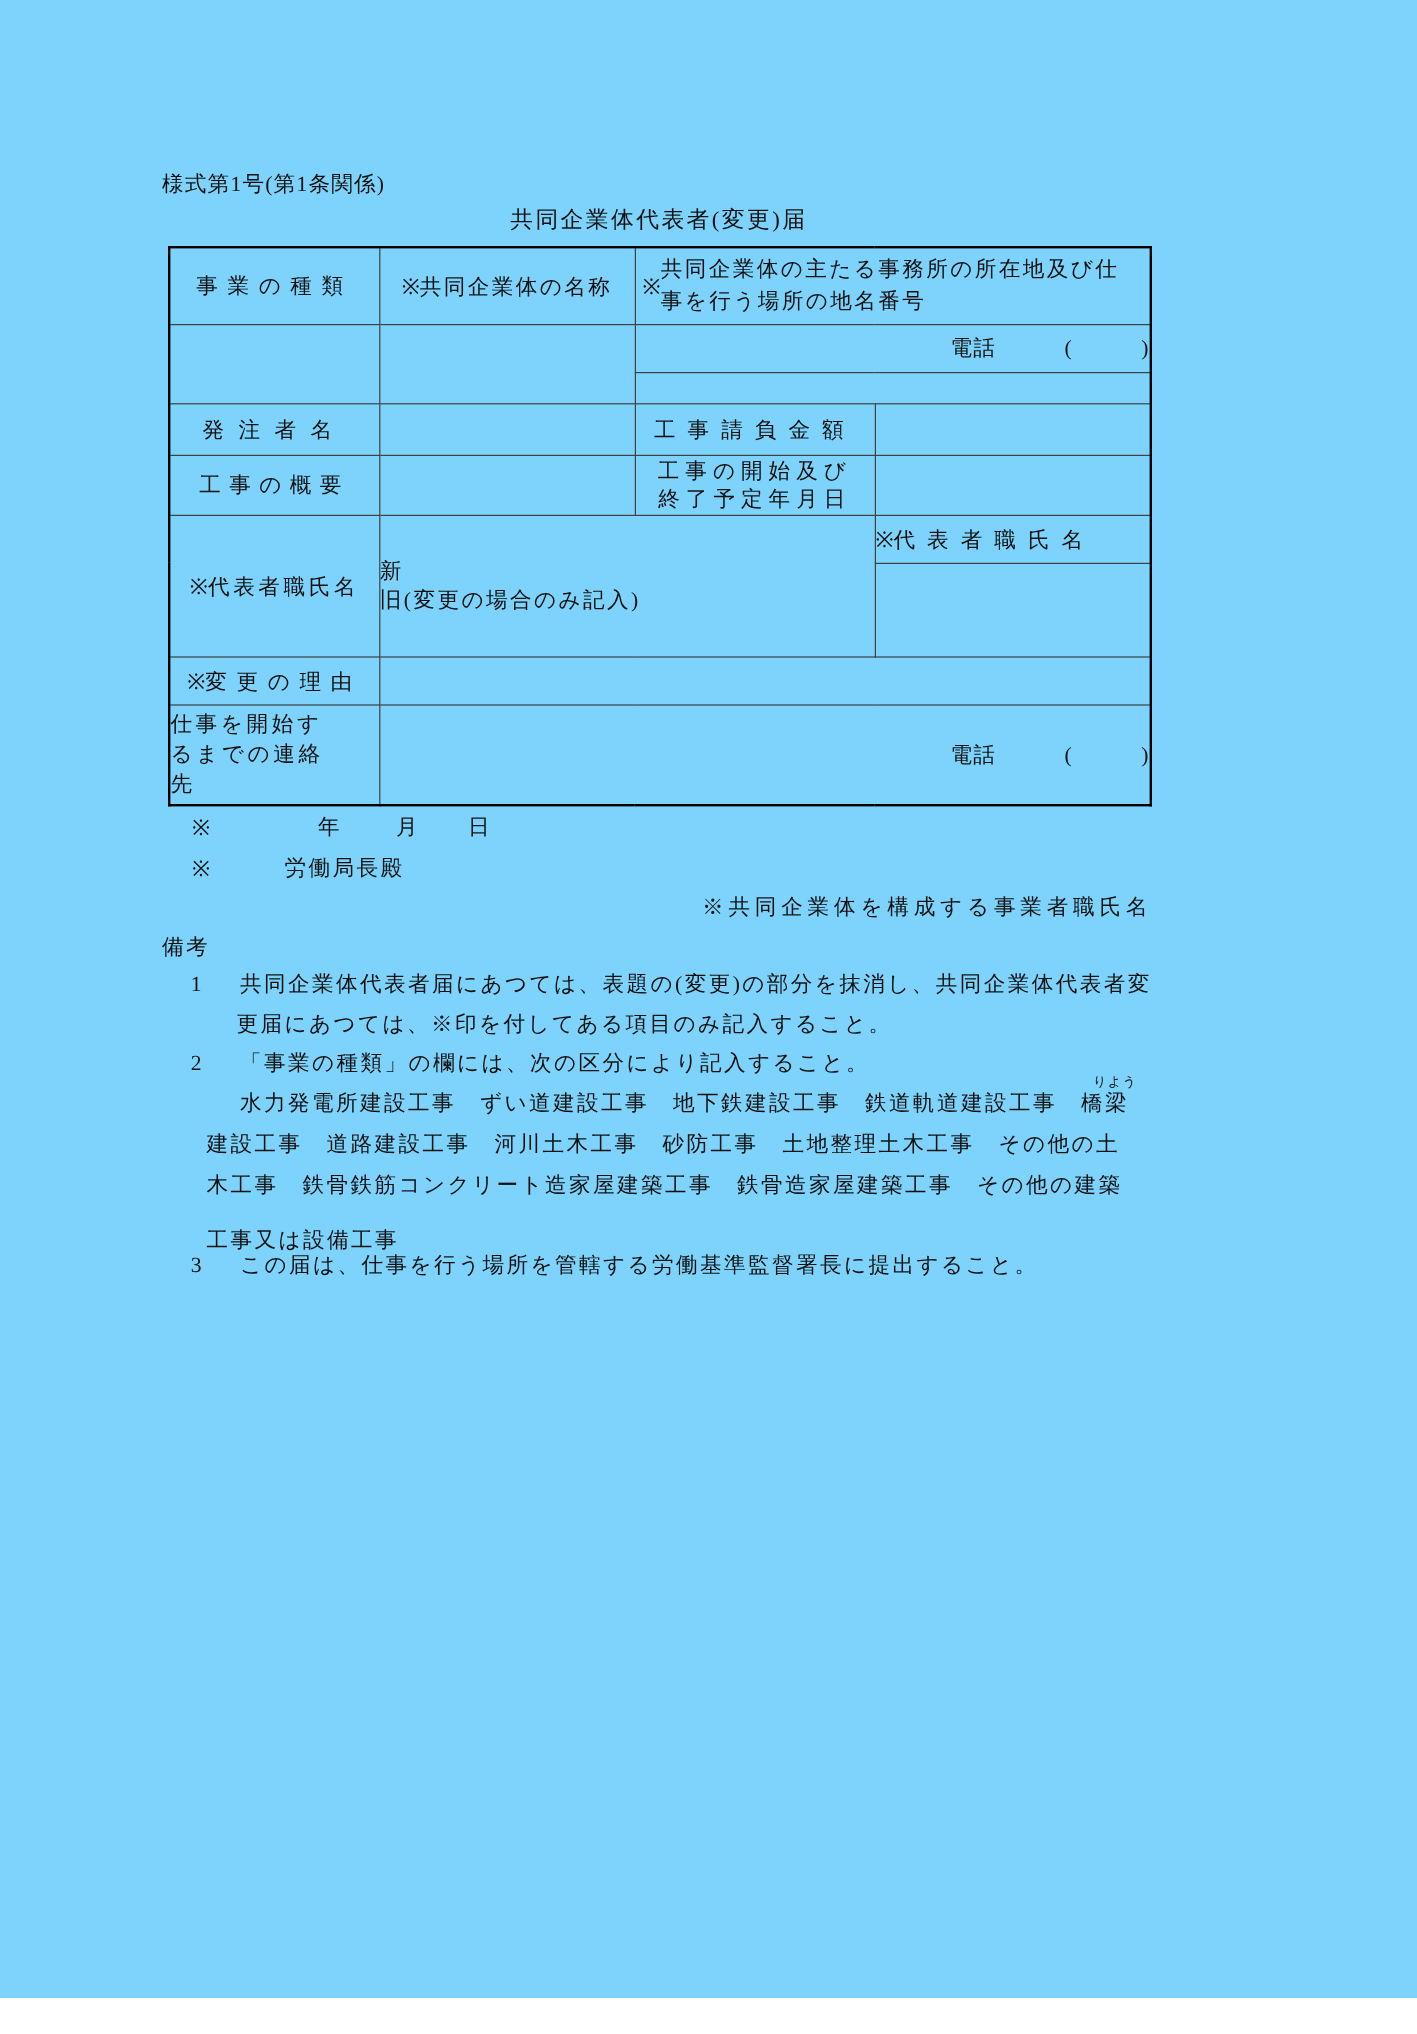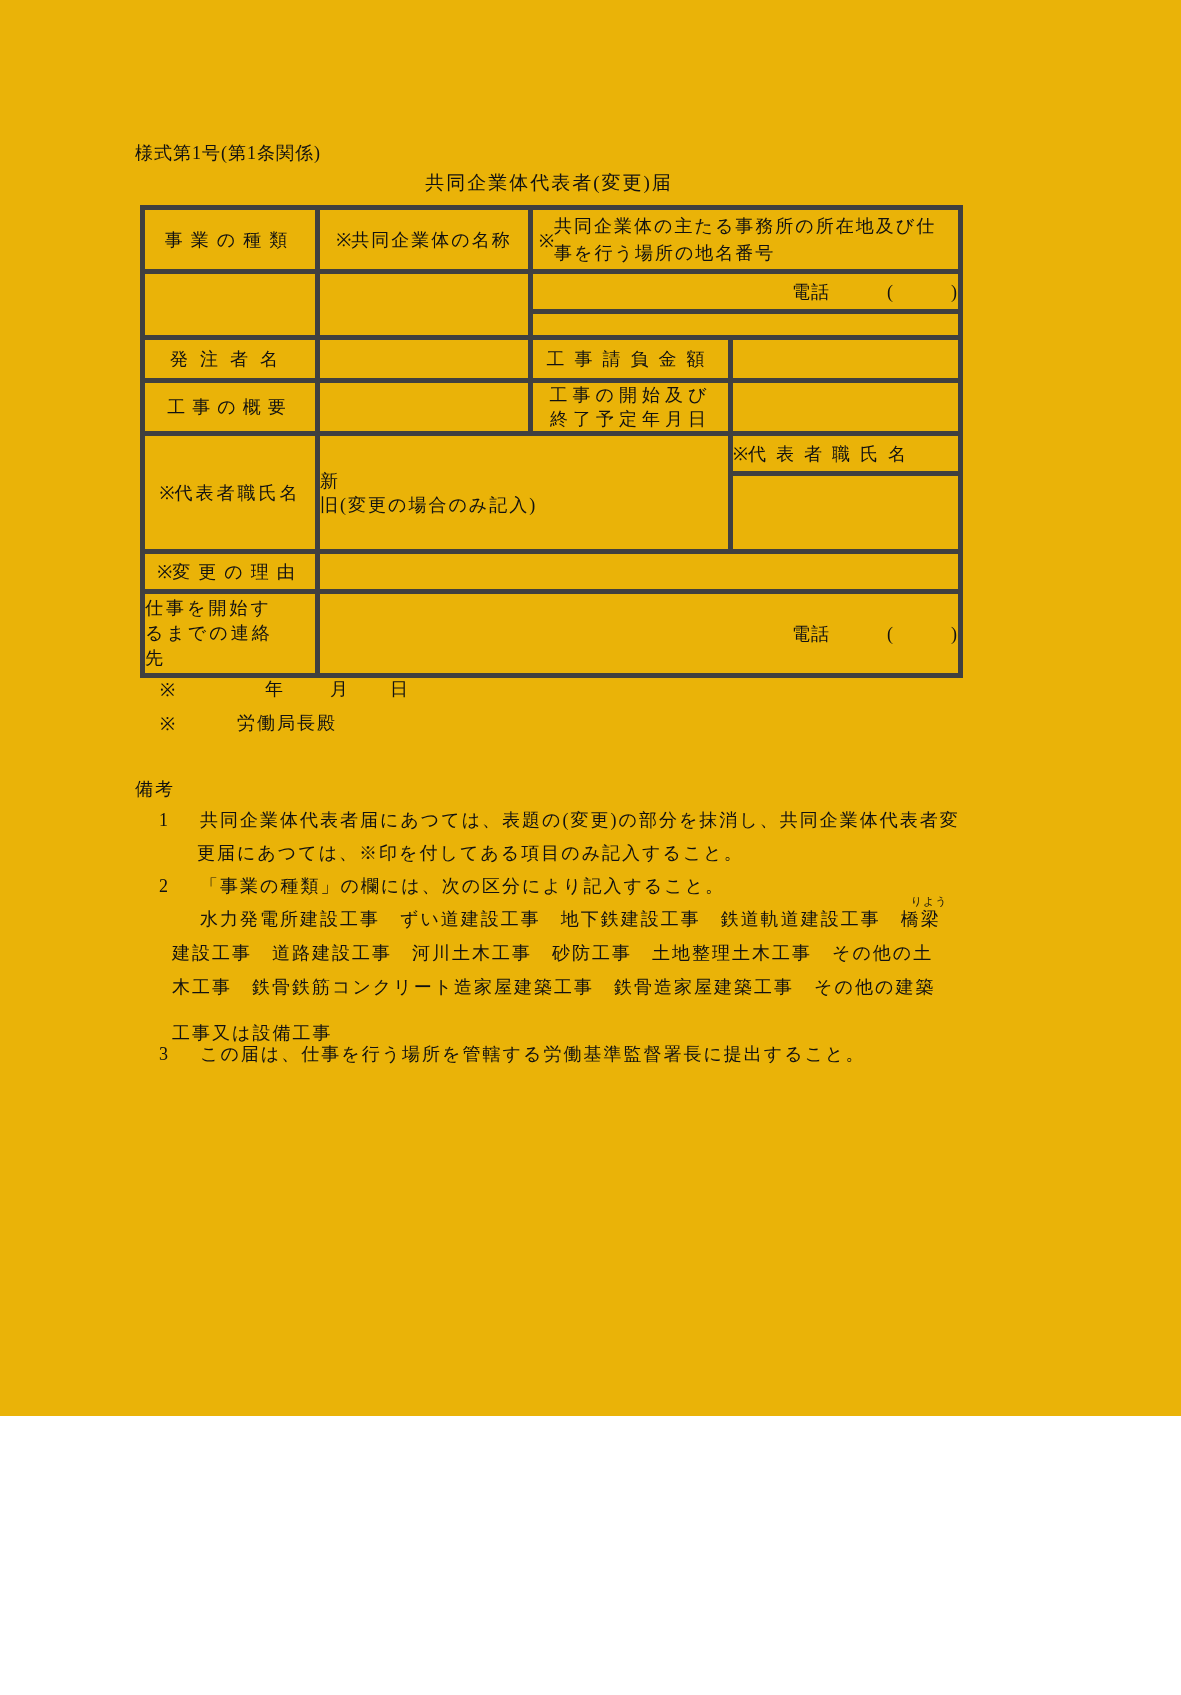--- a/index.html
+++ b/index.html
@@ -1,30 +1,30 @@
 <!DOCTYPE html>
 <html><head>
 <meta charset="utf-8">
 <style>
   html,body { margin:0; padding:0; }
   .page {
-    position:relative; width:1181px; height:1416px;
-    background:#eab308; color:#111;
+    position:relative; width:1181px; height:1665px;
+    background:#7dd3fc; color:#111;
     font-family:"Liberation Serif","DejaVu Serif",serif;
     overflow:hidden;
   }
   .stamp { position:absolute; left:135px; top:141px; font-size:18px; letter-spacing:1px; }
   .title { position:absolute; left:140px; top:170px; width:818px; text-align:center; font-size:19px; letter-spacing:2px; }
 
   table.form {
     position:absolute; left:140px; top:205px; width:818px;
     border-collapse:collapse; table-layout:fixed;
     border:2px solid #000; font-size:18px;
   }
-  table.form td { border:5px solid #404040; padding:0; vertical-align:middle; overflow:hidden;font-family:Liberation Serif, serif; }
+  table.form td { border:1px solid #404040; padding:0; vertical-align:middle; overflow:hidden;font-family:Liberation Serif, serif; }
   .cent { text-align:center; }
   .ast { letter-spacing:0; }
   .ls3  { letter-spacing:3px; }
   .ls5  { letter-spacing:5px; }
   .ls7  { letter-spacing:7px; }
   .ls8  { letter-spacing:8px; }
   .ls10 { letter-spacing:10px; }
   .ls12 { letter-spacing:12px; }
   .ls2  { letter-spacing:2px; }
   .addrflex { display:flex; align-items:center; padding-left:6px; }
@@ -126,20 +126,21 @@
     <span style="position:absolute; left:105px;">年</span>
     <span style="position:absolute; left:170px;">月</span>
     <span style="position:absolute; left:230px;">日</span>
   </div>
 
   <div class="absline" style="left:160px; top:711px;">
     <span style="position:absolute; left:0;">※</span>
     <span style="position:absolute; left:77px; letter-spacing:2px;">労働局長殿</span>
   </div>
 
+  <div class="absline" style="left:585px; top:744px; letter-spacing:4px;">※共同企業体を構成する事業者職氏名</div>
 
   <div class="absline" style="left:135px; top:777px; letter-spacing:2px;">備考</div>
 
   <div class="absline" style="left:159px; top:808px;">
     <span class="num">1</span><span class="notetxt">共同企業体代表者届にあつては、表題の(変更)の部分を抹消し、共同企業体代表者変</span>
   </div>
   <div class="absline notetxt" style="left:150px; top:841px;margin-left:47px;">更届にあつては、※印を付してある項目のみ記入すること。</div>
 
   <div class="absline" style="left:159px; top:874px;">
     <span class="num">2</span><span class="notetxt">「事業の種類」の欄には、次の区分により記入すること。</span>

